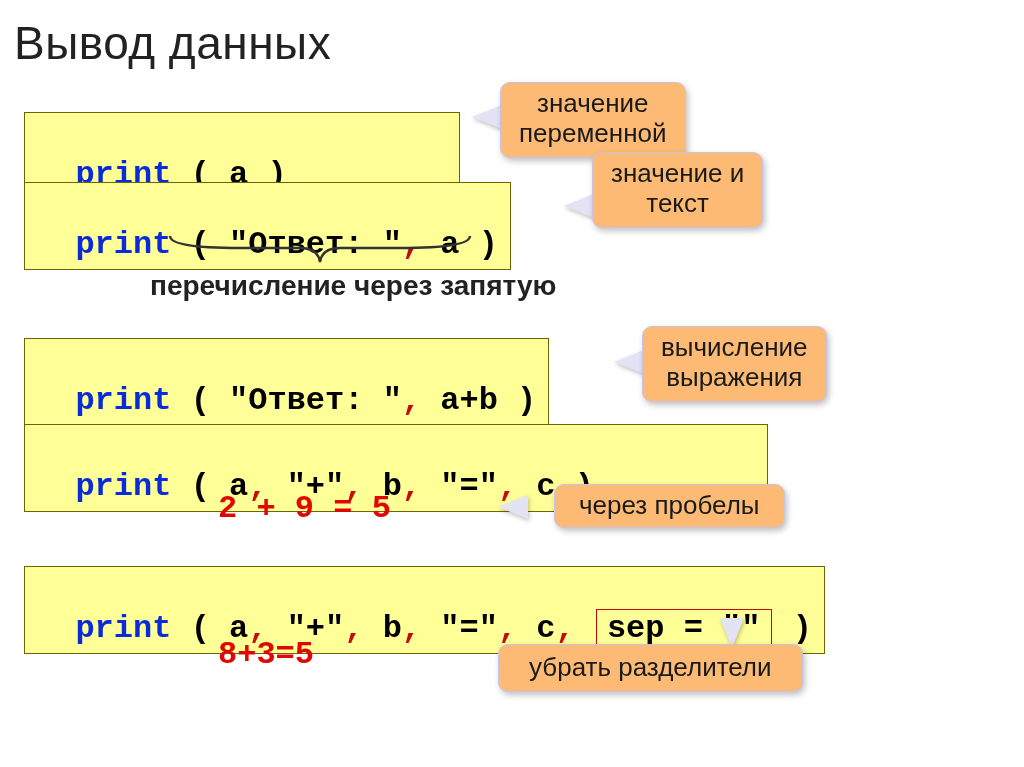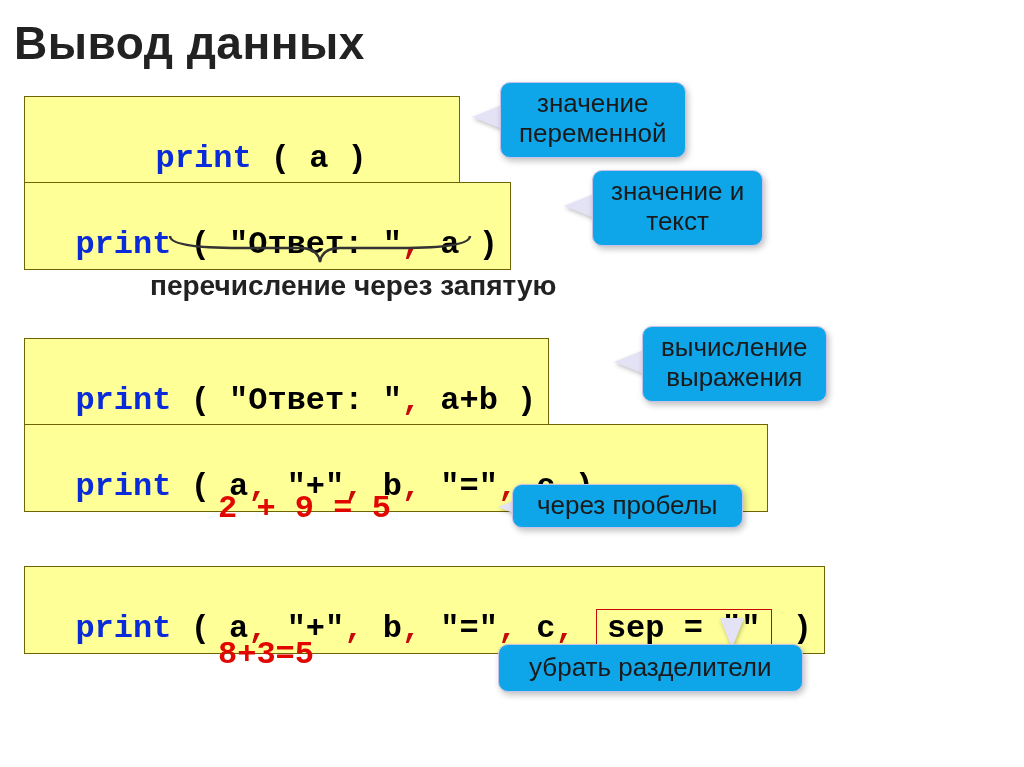--- a/index.html
+++ b/index.html
@@ -10,40 +10,40 @@
     font-family: Arial, Helvetica, sans-serif;
     background: #fff;
     position: relative;
     overflow: hidden;
   }
   .title {
     position: absolute;
     top: 16px;
     left: 14px;
     font-size: 46px;
-    font-weight: 700;
+    font-weight: 400;
     color: #222;
     letter-spacing: 0.5px;
   }
   .codebox {
     position: absolute;
     background: #feff97;
     border: 1px solid #6e6406;
     font-family: "Courier New", Courier, monospace;
     font-size: 32px;
     font-weight: bold;
     padding: 6px 12px 6px 12px;
     white-space: pre;
   }
   .kw { color: #0a2bd9; }
   .pn { color: #000; }
   .cm { color: #c60a0a; }
   .callout {
     position: absolute;
-    background: #0ea5e9;
+    background: #fdba74;
     border: 1px solid #c7c3e6;
     border-radius: 10px;
     box-shadow: 2px 3px 6px rgba(0,0,0,0.25);
     font-size: 26px;
     color: #1a1a1a;
     text-align: center;
     padding: 6px 18px 8px 18px;
     line-height: 1.15;
   }
   .pointer-left {
@@ -83,50 +83,50 @@
   }
   .brace {
     position: absolute;
   }
 </style>
 </head>
 <body>
 
 <div class="title">Вывод данных</div>
 
-<div class="codebox" style="left:24px; top:96px; width:410px;text-align:center;">
+<div class="codebox" style="left:24px; top:112px; width:410px;">
   <span class="kw">print</span><span class="pn"> ( a )</span>
 </div>
 <div class="pointer-left" style="left:472px; top:105px;"></div>
 <div class="callout" style="left:500px; top:82px;">значение<br>переменной</div>
 
 <div class="codebox" style="left:24px; top:182px;">
   <span class="kw">print</span><span class="pn"> ( </span><span class="pn">"Ответ: "</span><span class="cm">,</span><span class="pn"> a )</span>
 </div>
 <div class="pointer-left" style="left:564px; top:194px;"></div>
-<div class="callout" style="left:592px; top:170px;">значение и<br>текст</div>
+<div class="callout" style="left:592px; top:152px;">значение и<br>текст</div>
 
 <svg class="brace" style="left:160px; top:232px;" width="320" height="40">
   <path d="M10 4 Q10 16 80 16 L140 16 Q158 16 160 30 Q162 16 180 16 L240 16 Q310 16 310 4" stroke="#333" stroke-width="2.5" fill="none"></path>
 </svg>
 <div class="note" style="left:150px; top:270px;">перечисление через запятую</div>
 
 <div class="codebox" style="left:24px; top:338px;">
   <span class="kw">print</span><span class="pn"> ( </span><span class="pn">"Ответ: "</span><span class="cm">,</span><span class="pn"> a+b )</span>
 </div>
 <div class="pointer-left" style="left:614px; top:350px;"></div>
 <div class="callout" style="left:642px; top:326px;">вычисление<br>выражения</div>
 
 <div class="codebox" style="left:24px; top:424px; width:718px;">
   <span class="kw">print</span><span class="pn"> ( a</span><span class="cm">,</span><span class="pn"> "+"</span><span class="cm">,</span><span class="pn"> b</span><span class="cm">,</span><span class="pn"> "="</span><span class="cm">,</span><span class="pn"> c )</span>
 </div>
 
 <div class="output" style="left:218px; top:490px;">2 + 9 = 5</div>
 <div class="pointer-left" style="left:498px; top:495px;"></div>
-<div class="callout" style="left:512px; top:484px; padding:6px 24px;">через пробелы</div>
+<div class="callout" style="left:554px; top:484px; padding:6px 24px;">через пробелы</div>
 
 <div class="codebox" style="left:24px; top:566px;">
   <span class="kw">print</span><span class="pn"> ( a</span><span class="cm">,</span><span class="pn"> "+"</span><span class="cm">,</span><span class="pn"> b</span><span class="cm">,</span><span class="pn"> "="</span><span class="cm">,</span><span class="pn"> c</span><span class="cm">,</span><span class="pn"> </span><span class="sepbox"><span class="pn">sep = ""</span></span><span class="pn"> )</span>
 </div>
 
 <div class="output" style="left:218px; top:636px;">8+3=5</div>
 
 <div class="pointer-down" style="left:720px; top:618px;"></div>
 <div class="callout" style="left:498px; top:644px; padding:8px 30px;">убрать разделители</div>
 

